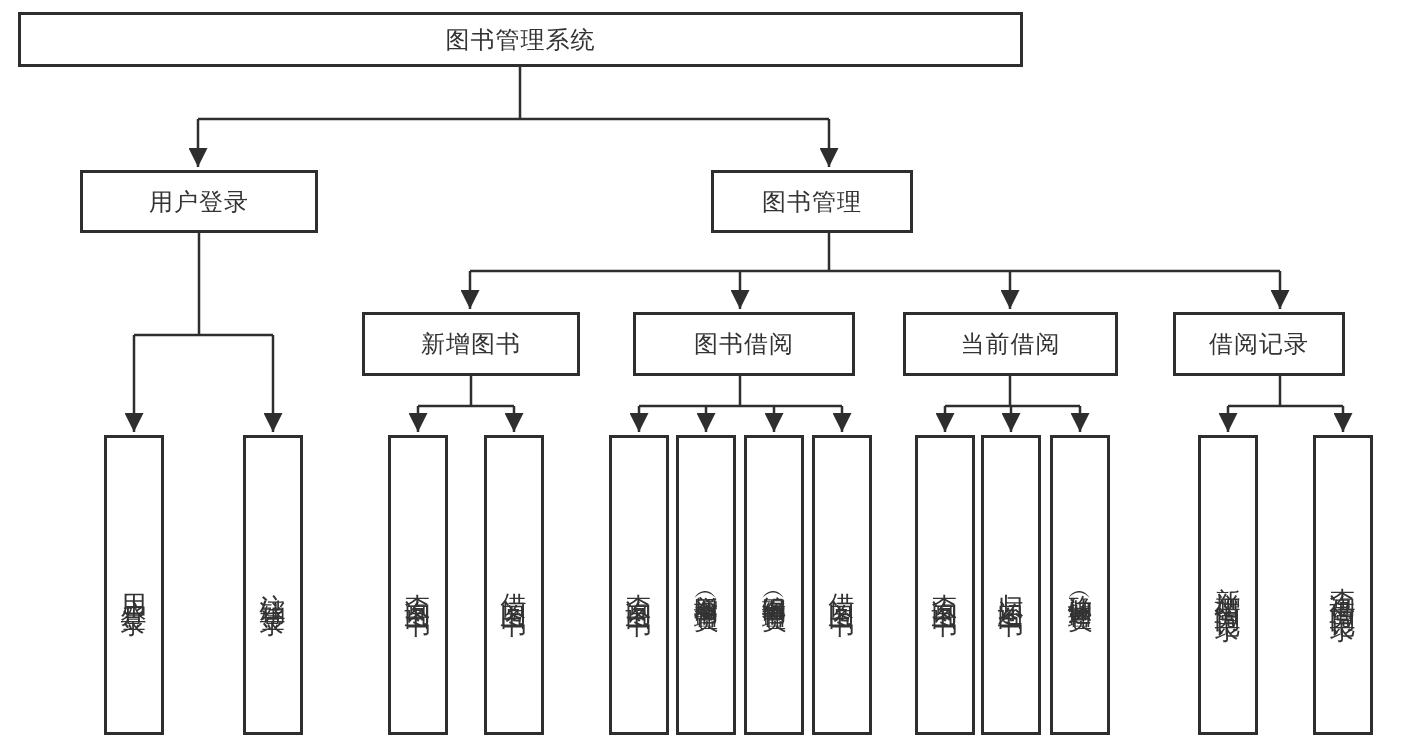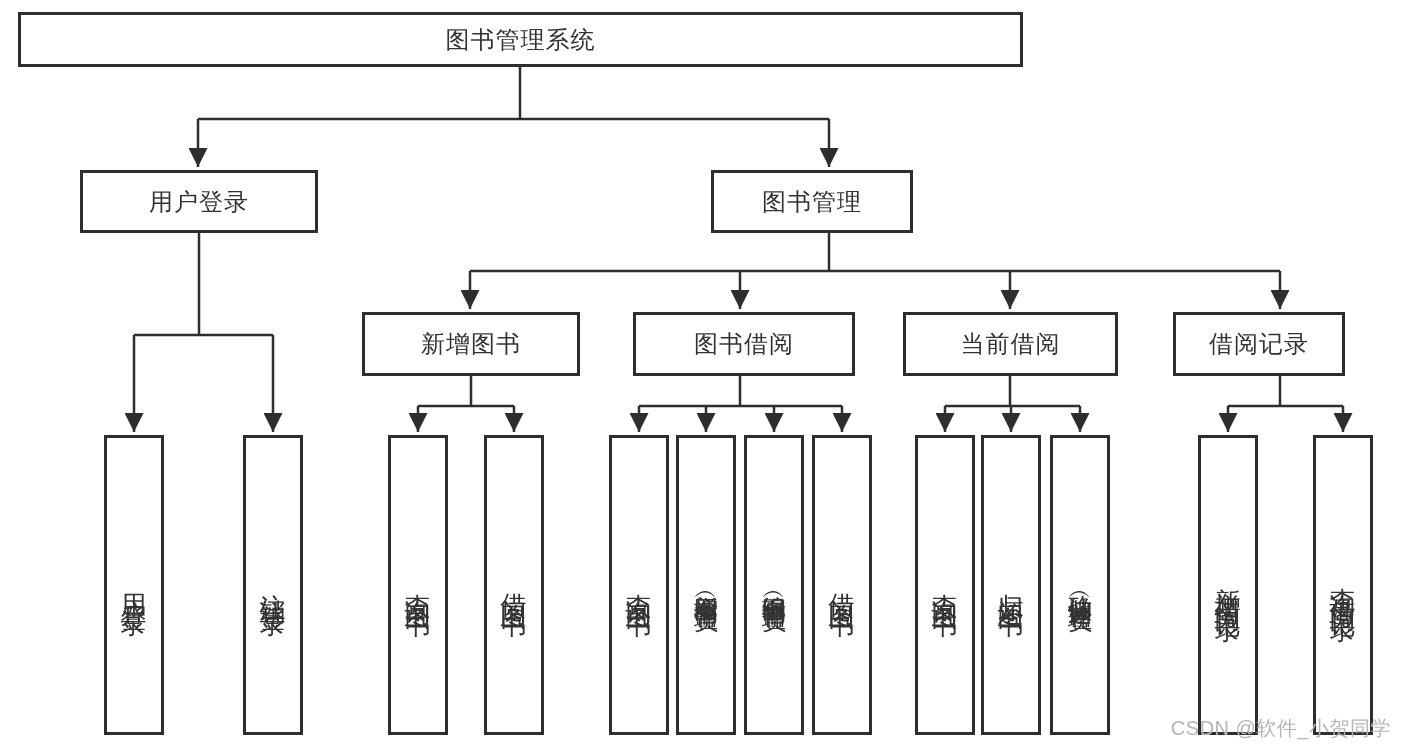--- a/index.html
+++ b/index.html
@@ -152,15 +152,14 @@
     <span class="vtext">确认归还（管理员）</span>
   </div>
 
   <div class="vnode" style="left:1198px;">
     <span class="vtext">新增借阅记录</span>
   </div>
   <div class="vnode" style="left:1313px;">
     <span class="vtext">查询借阅记录</span>
   </div>
 
-  <div class="watermark">CSDN @软件_小贺同学</div>
 
 </div>
 
 </body></html>

